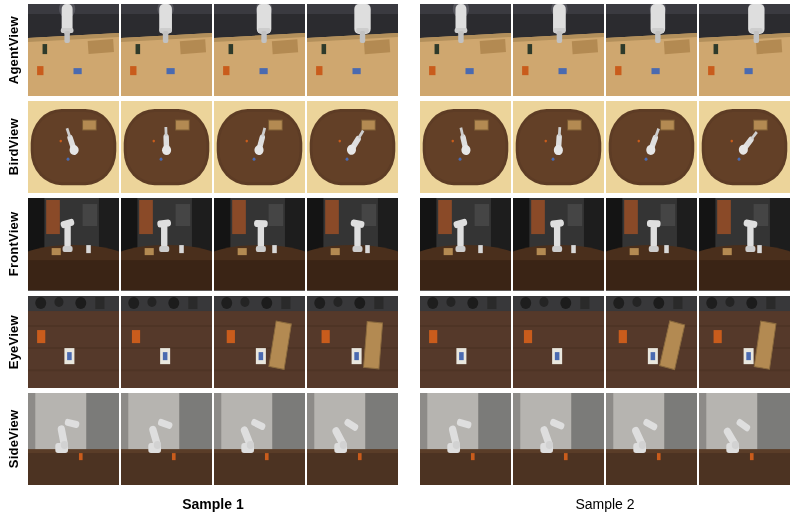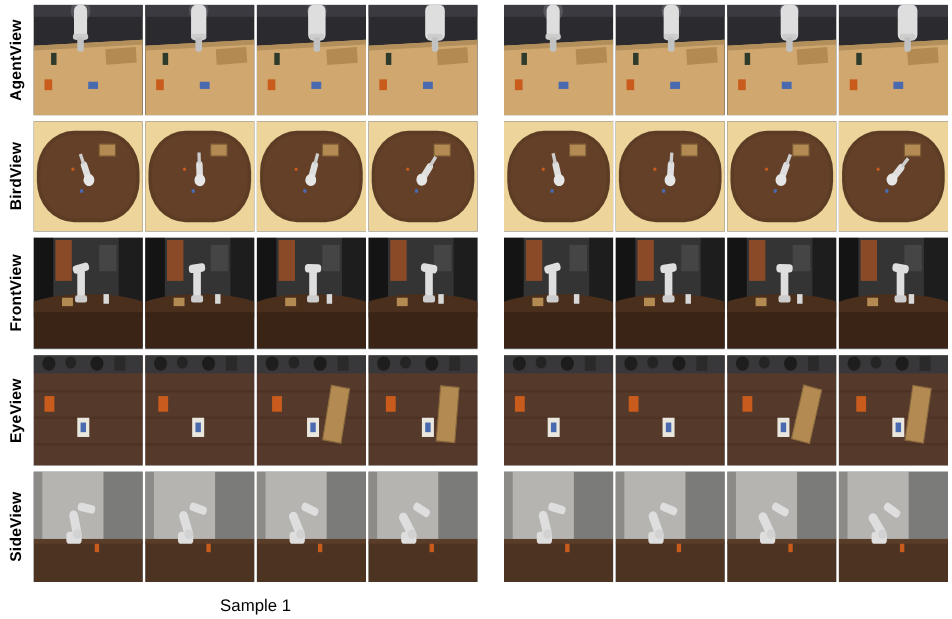--- a/index.html
+++ b/index.html
@@ -676,14 +676,15 @@
         <rect x="0" y="56" width="100" height="4" fill="#5a3d28"></rect>
         <rect x="56" y="60" width="4" height="7" fill="#c95c1c"></rect>
         <g fill="#dedede">
           <rect x="30" y="50" width="14" height="10" rx="3"></rect>
           <rect x="36" y="32" width="8" height="22" rx="4" transform="rotate(-33 40 52)"></rect>
           <rect x="40" y="26" width="16" height="7" rx="3" transform="rotate(33 44 32)"></rect>
           <circle cx="40" cy="52" r="4" fill="#d2d2d2"></circle>
         </g>
       </svg>
     </div>
-    <div class="caption" style="grid-area: 6 / 2 / auto / span 4;">Sample 1</div>
+    <div class="caption" style="grid-area: 6 / 2 / auto / span 4; font-weight: bold;">Sample 1</div>
+    <div class="caption" style="grid-area: 6 / 7 / auto / span 4;">Sample 2</div>
   </div>
 
 </body></html>

